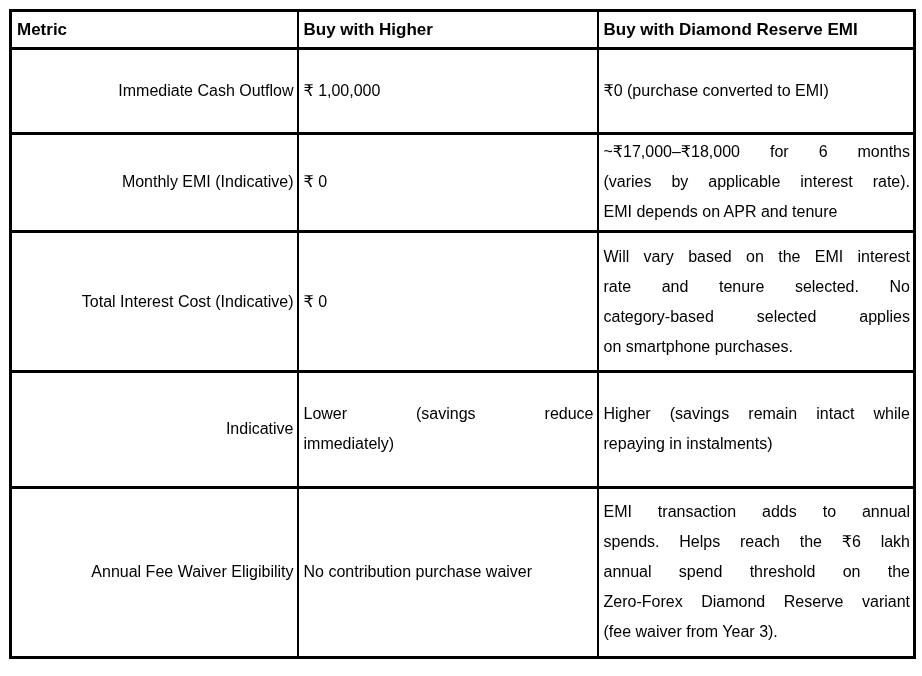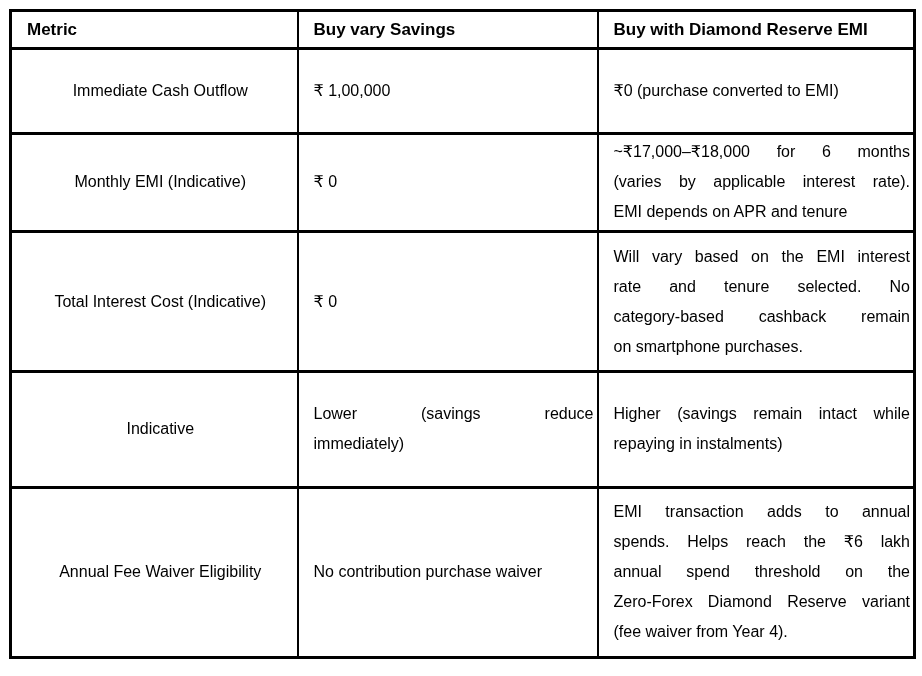--- a/index.html
+++ b/index.html
@@ -24,55 +24,55 @@
   col.c2 { width: 300px; }
   col.c3 { width: 317px; }
 
   th, td {
     border: 2px solid #000;
     border-top-width: 3px;
     border-bottom-width: 3px;
     vertical-align: middle;
     font-size: 16px;
     line-height: 30px;
-    padding: 1px 3px 1px 15px;
+    padding: 1px 3px 1px 5px;
     overflow: hidden;
   }
   thead th {
     font-weight: bold;
     font-size: 17px;
     text-align: left;
     line-height: 20px;
     border-bottom-width: 3px;
   }
   tr.hrow   th { height: 38px; }
   tr.row-0 td { height: 84px; }
   tr.row-1 td { height: 98px; }
   tr.row-2 td { height: 139px; }
   tr.row-3 td { height: 115px; }
   tr.row-4 td { height: 169px; }
 
-  td.metric { text-align: center; }
+  td.metric { text-align: right; }
   td.val .j    { text-align: justify; text-align-last: justify; }
   td.val .last { text-align: left; }
 </style>
 </head>
 <body>
 
 <div class="page">
   <table class="cmp">
     <colgroup>
         <col class="c1">
         <col class="c2">
         <col class="c3">
       </colgroup>
     <thead>
       <tr class="hrow">
         <th>Metric</th>
-        <th>Buy vary Savings</th>
+        <th>Buy with Higher</th>
         <th>Buy with Diamond Reserve EMI</th>
       </tr>
     </thead>
     <tbody>
       <tr class="row-0">
         <td class="metric">Immediate Cash Outflow</td>
         <td class="val">
           <div class="last">₹ 1,00,000</div>
         </td>
         <td class="val">
@@ -93,21 +93,21 @@
       </tr>
 
       <tr class="row-2">
         <td class="metric">Total Interest Cost (Indicative)</td>
         <td class="val">
           <div class="last">₹ 0</div>
         </td>
         <td class="val">
           <div class="j">Will vary based on the EMI interest</div>
           <div class="j">rate and tenure selected. No</div>
-          <div class="j">category-based cashback remain</div>
+          <div class="j">category-based selected applies</div>
           <div class="last">on smartphone purchases.</div>
         </td>
       </tr>
 
       <tr class="row-3">
         <td class="metric">Indicative</td>
         <td class="val">
           <div class="j">Lower (savings reduce</div>
           <div class="last">immediately)</div>
         </td>
@@ -120,18 +120,18 @@
       <tr class="row-4">
         <td class="metric">Annual Fee Waiver Eligibility</td>
         <td class="val">
           <div class="last">No contribution purchase waiver</div>
         </td>
         <td class="val">
           <div class="j">EMI transaction adds to annual</div>
           <div class="j">spends. Helps reach the ₹6 lakh</div>
           <div class="j">annual spend threshold on the</div>
           <div class="j">Zero-Forex Diamond Reserve variant</div>
-          <div class="last">(fee waiver from Year 4).</div>
+          <div class="last">(fee waiver from Year 3).</div>
         </td>
       </tr>
     </tbody>
   </table>
 </div>
 
 </body></html>

